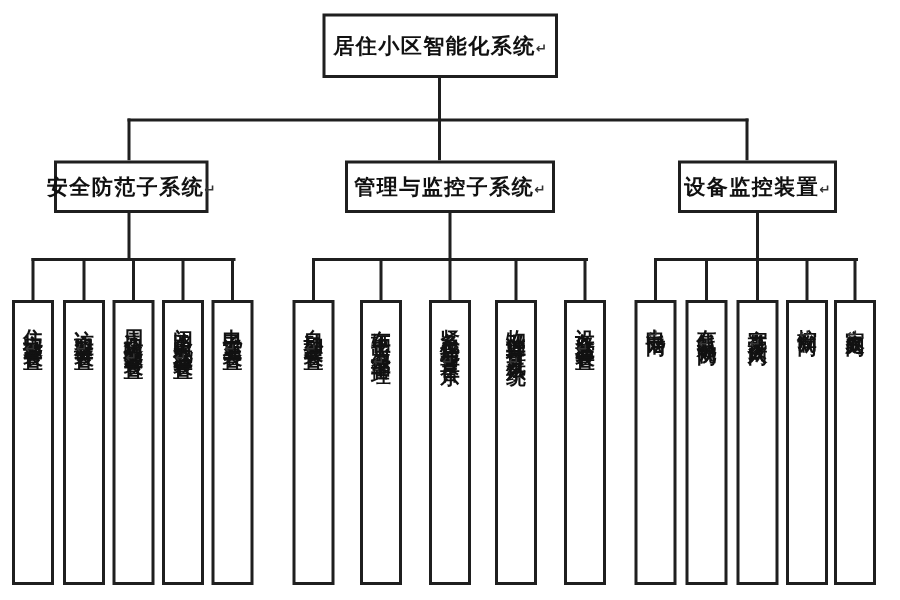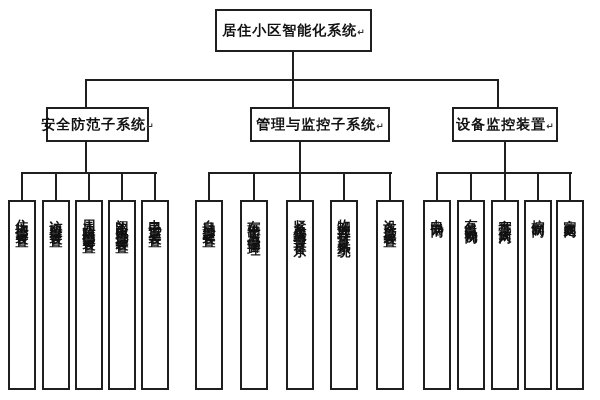--- a/index.html
+++ b/index.html
@@ -7,22 +7,22 @@
     position:relative;width:600px;height:396px;background:#ffffff;overflow:hidden;
     font-family:"Liberation Sans","DejaVu Sans",sans-serif;color:#111;
   }
   .box{
     position:absolute;background:#ffffff;border:2px solid #1f1f1f;box-sizing:border-box;
     display:flex;align-items:center;justify-content:center;font-weight:bold;
   }
   .hboxtext{font-size:14px;letter-spacing:1px;white-space:nowrap;}
   .root{left:215px;top:9px;width:157px;height:43px;}
   .branch{top:107px;height:35px;}
-  .b0{left:46px;width:103px;}
-  .b1{left:230px;width:140px;margin-left:20px;}
+  .b0{left:36px;width:103px;}
+  .b1{left:230px;width:140px;}
   .b2{left:452px;width:106px;}
   .leaf{top:200px;width:28px;height:190px;align-items:flex-start;justify-content:center;padding-top:7px;}
   .vtext{
     writing-mode:vertical-rl;text-orientation:upright;
     font-size:13px;line-height:1;letter-spacing:3px;font-weight:bold;white-space:nowrap;
   }
   .ret{font-size:9px;color:#333;letter-spacing:0;}
   .vtext .ret{margin-top:1px;}
   .ln{position:absolute;background:#1f1f1f;}
 </style>

